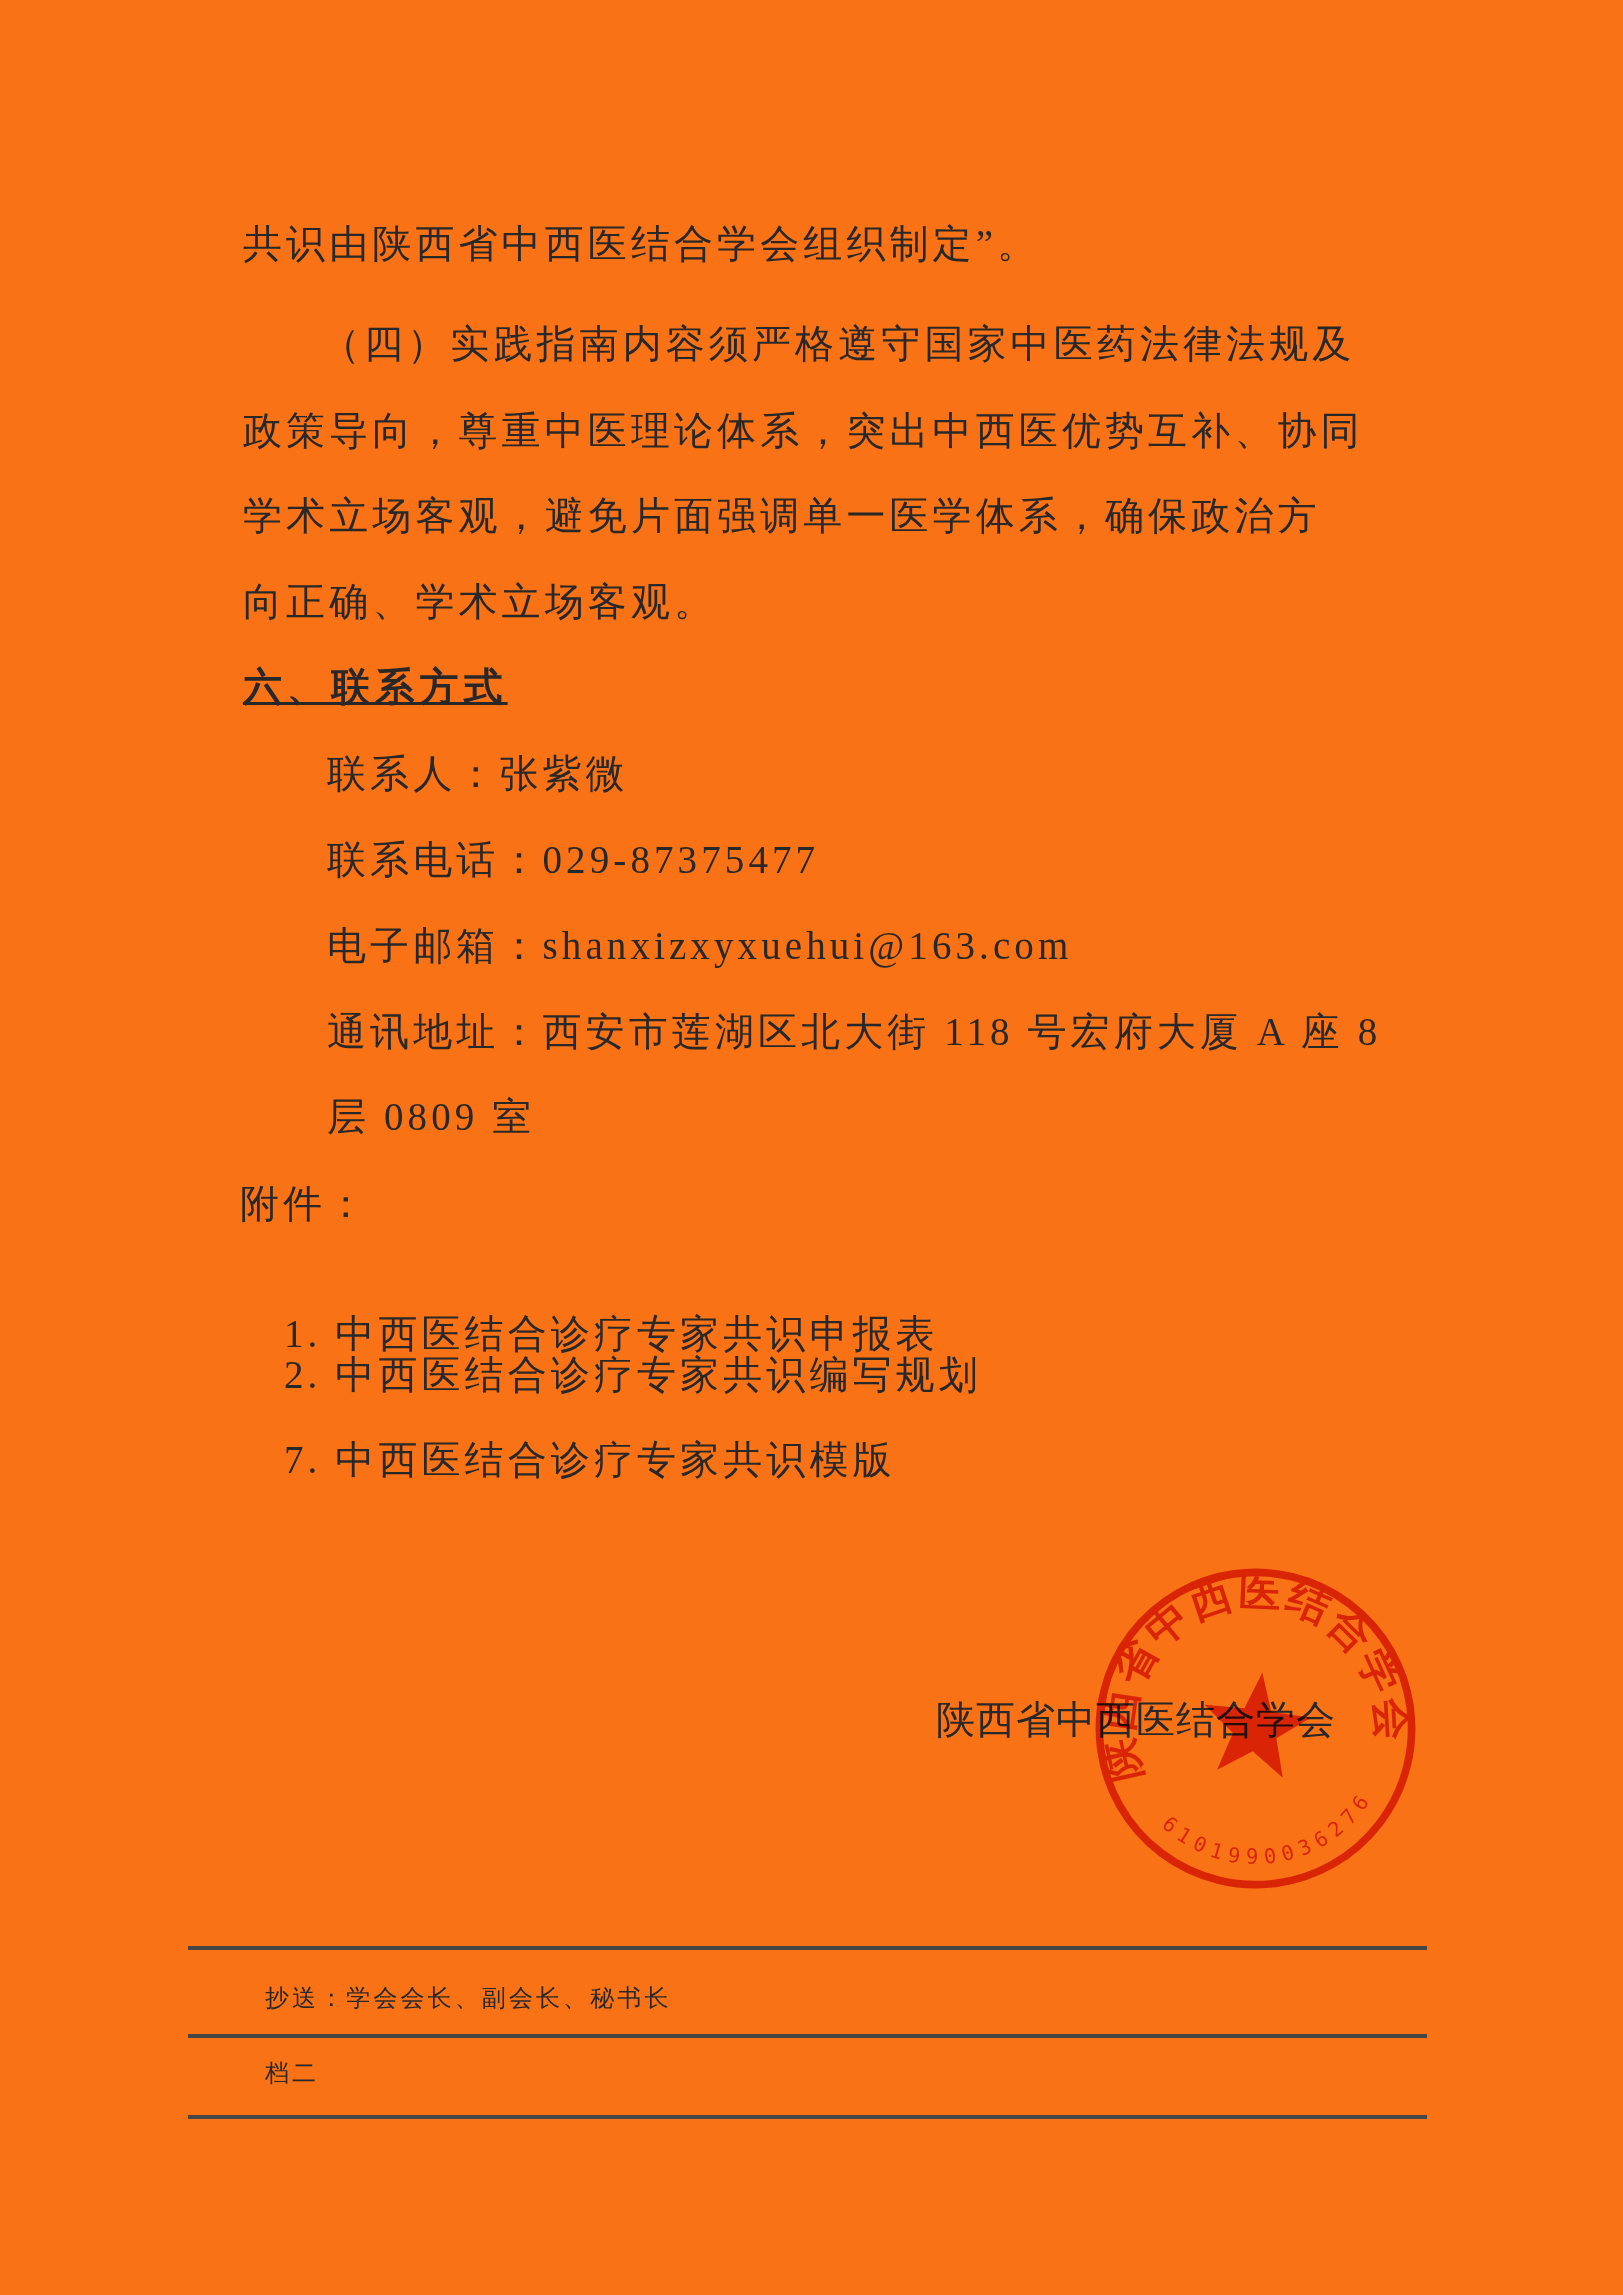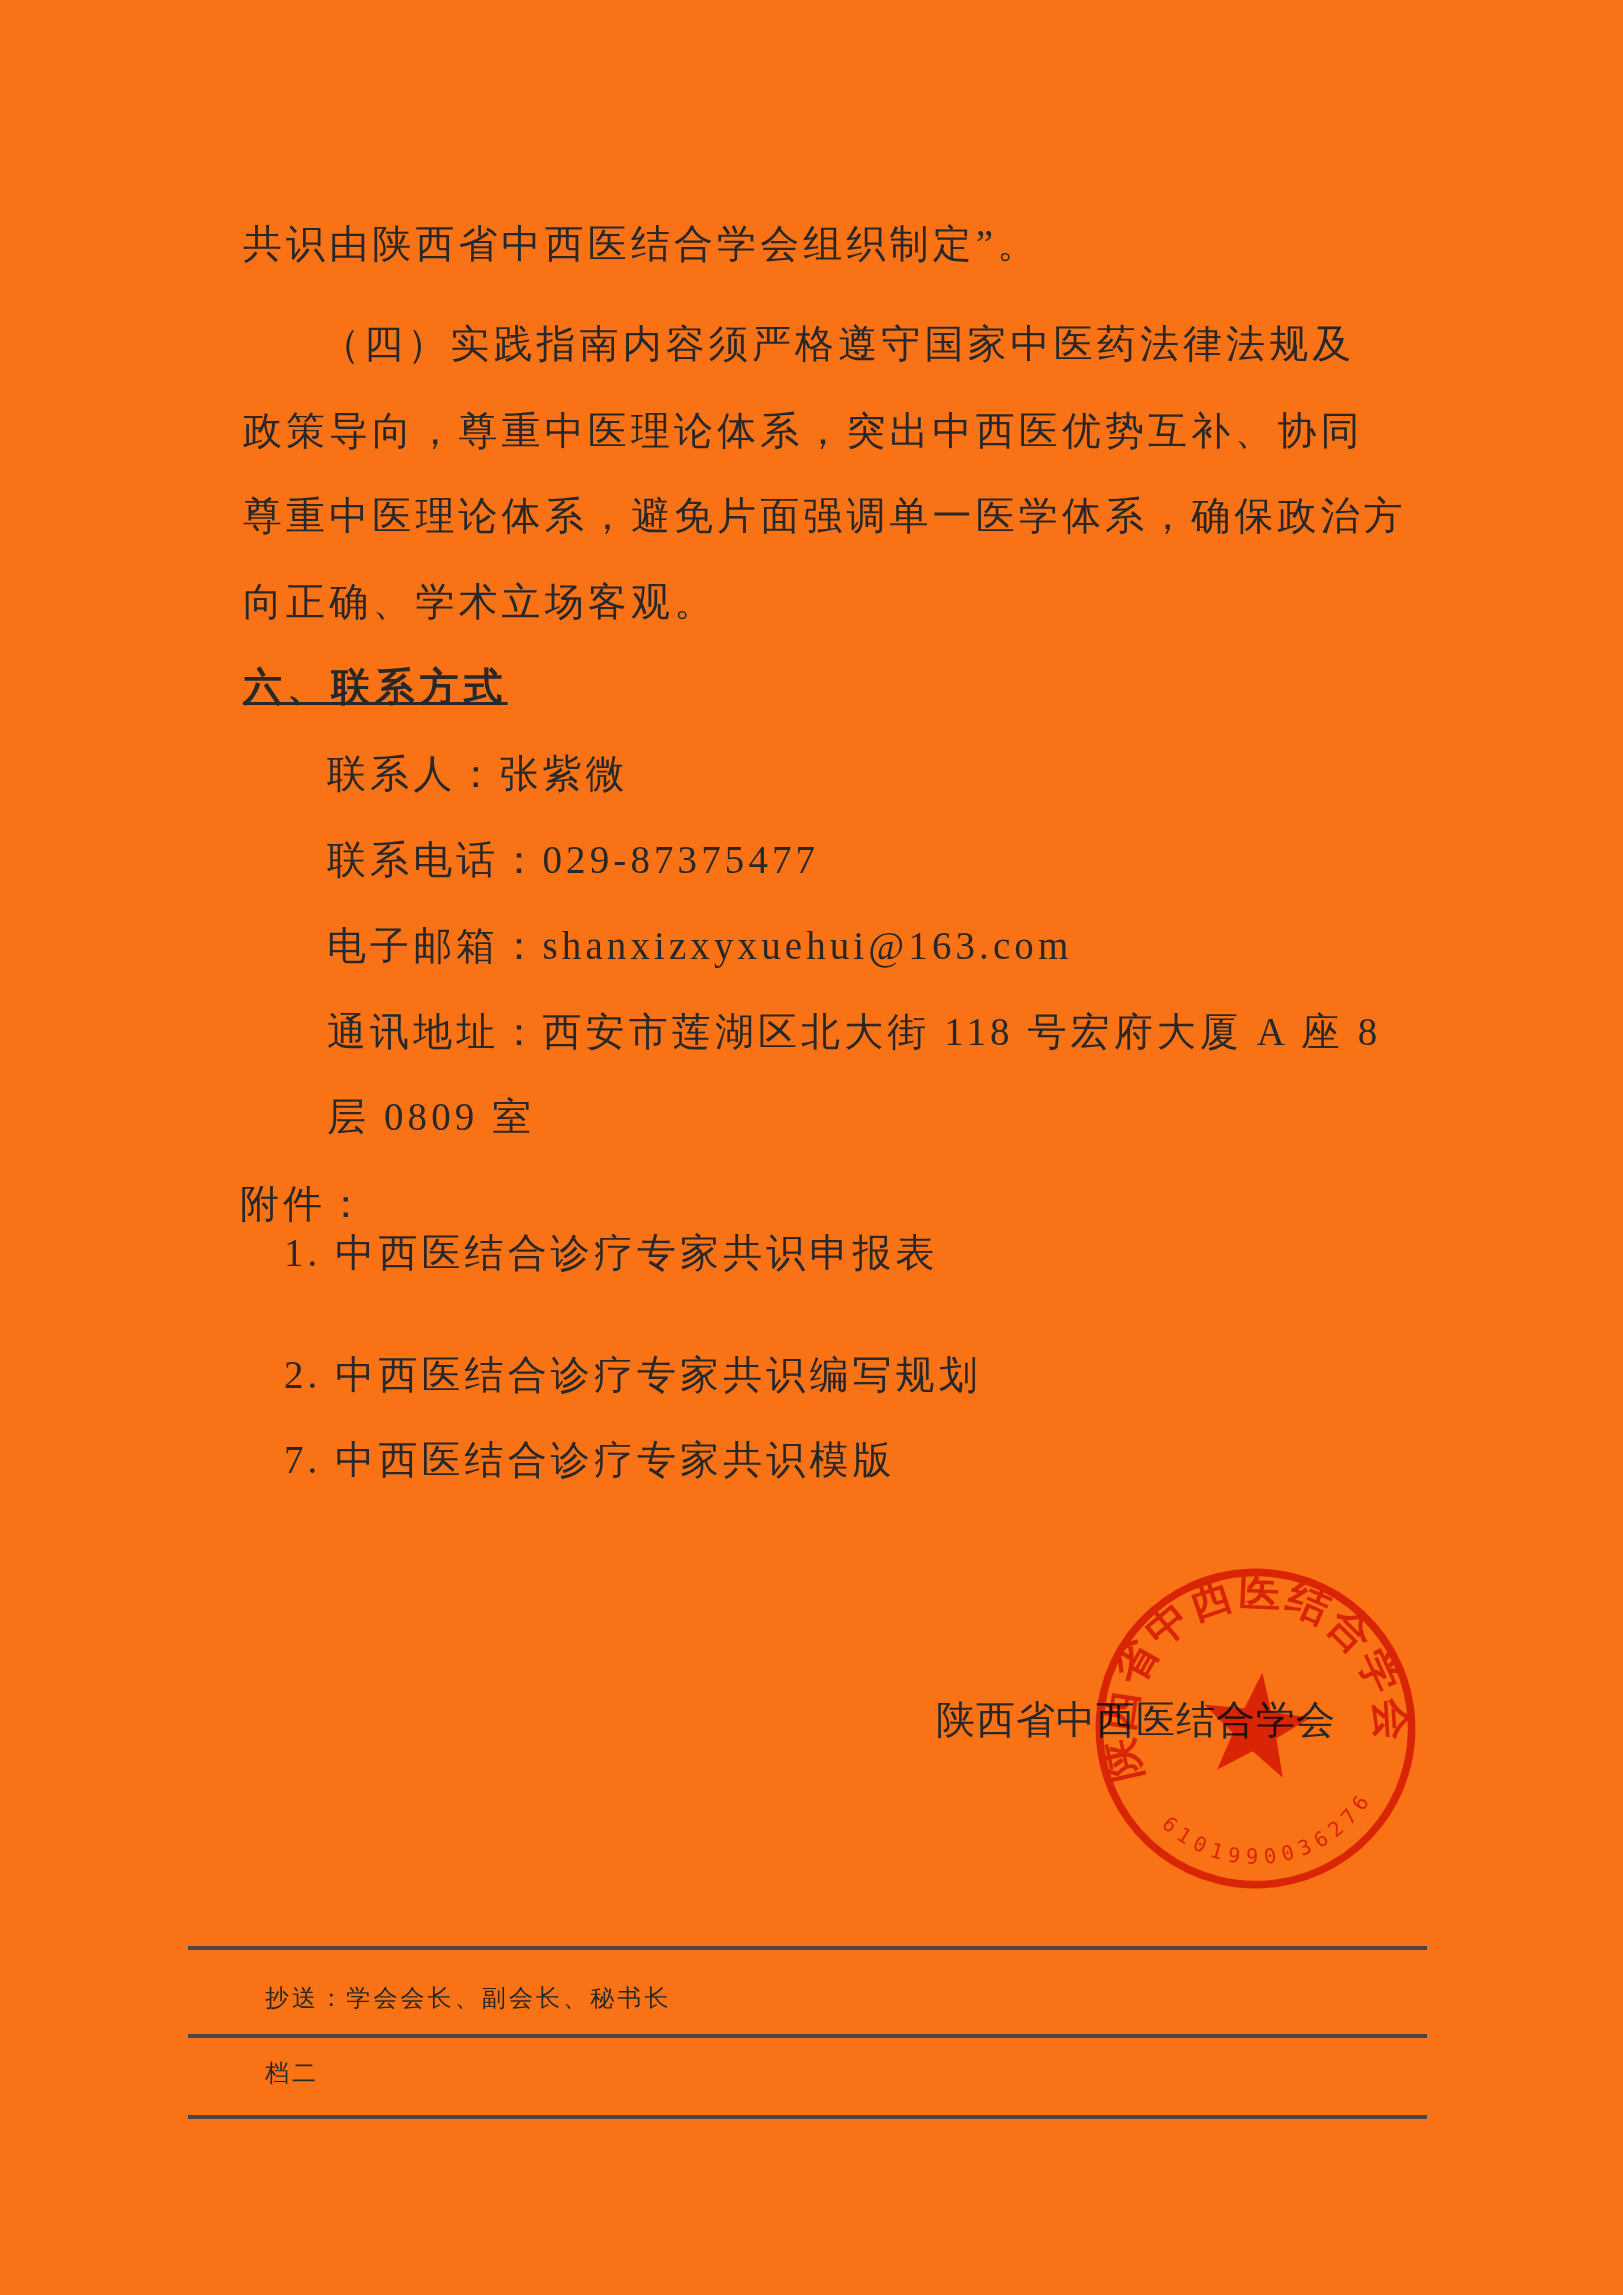--- a/index.html
+++ b/index.html
@@ -63,30 +63,30 @@
 </style>
 </head>
 <body>
 
 <div class="page">
 
   <div>
       <div class="line" style="left: 243px; top: 220px;">共识由陕西省中西医结合学会组织制定”。</div>
       <div class="line" style="left: 243px; top: 320px; text-indent: 78px;">（四）实践指南内容须严格遵守国家中医药法律法规及</div>
       <div class="line" style="left: 243px; top: 407px;">政策导向，尊重中医理论体系，突出中西医优势互补、协同</div>
-      <div class="line" style="left: 243px; top: 492px;">尊重中医理论体系，避免片面强调单一医学体系，确保政治方</div>
+      <div class="line" style="left: 243px; top: 492px;">学术立场客观，避免片面强调单一医学体系，确保政治方</div>
       <div class="line" style="left: 243px; top: 578px;">向正确、学术立场客观。</div>
       <div class="line bold" style="left: 243px; top: 663px; text-decoration: underline;">六、联系方式</div>
       <div class="line" style="left: 327px; top: 750px;">联系人：张紫微</div>
       <div class="line" style="left: 327px; top: 836px;">联系电话：029-87375477</div>
       <div class="line" style="left: 327px; top: 922px;">电子邮箱：shanxizxyxuehui@163.com</div>
       <div class="line" style="left: 327px; top: 1008px;">通讯地址：西安市莲湖区北大街 118 号宏府大厦 A 座 8</div>
       <div class="line" style="left: 327px; top: 1093px;">层 0809 室</div>
       <div class="line" style="left: 240px; top: 1180px;">附件：</div>
-      <div class="line" style="left: 284px; top: 1229px;">1. 中西医结合诊疗专家共识申报表</div>
+      <div class="line" style="left: 284px; top: 1310px;">1. 中西医结合诊疗专家共识申报表</div>
       <div class="line" style="left: 284px; top: 1351px;">2. 中西医结合诊疗专家共识编写规划</div>
       <div class="line" style="left: 284px; top: 1436px;">7. 中西医结合诊疗专家共识模版</div>
     </div>
 
   <div class="sig-org">陕西省中西医结合学会</div>
 
   <svg class="seal-svg" width="389" height="389" viewBox="-380 -380 760 760">
     <g transform="rotate(-8)">
       <circle r="305" fill="none" stroke="#dd4527" stroke-width="15"></circle>
       <polygon fill="#dd4527" points="28.5,-106.3 -16.1,-42 -92.2,-59.9 -44.9,2.4 -85.5,69.2 -11.6,43.5 39.4,102.7 37.7,24.5 109.8,-5.8 35,-28.3"></polygon>

